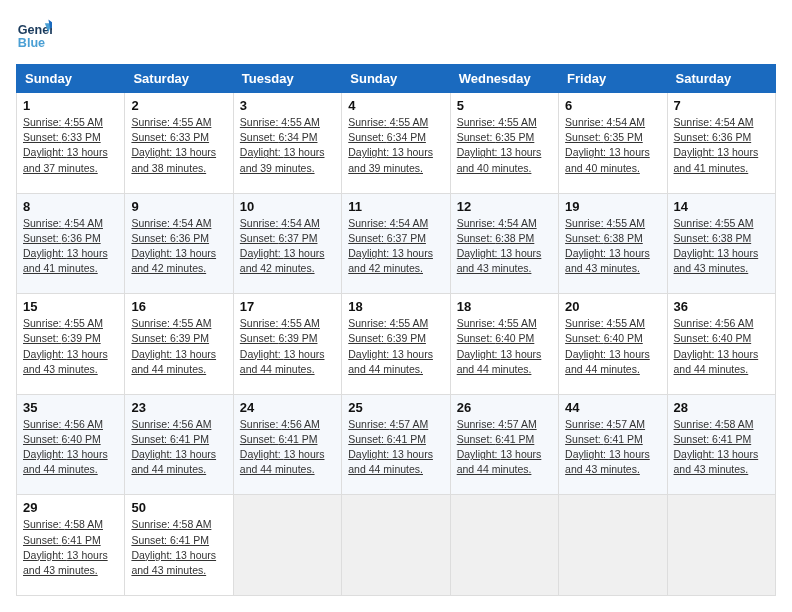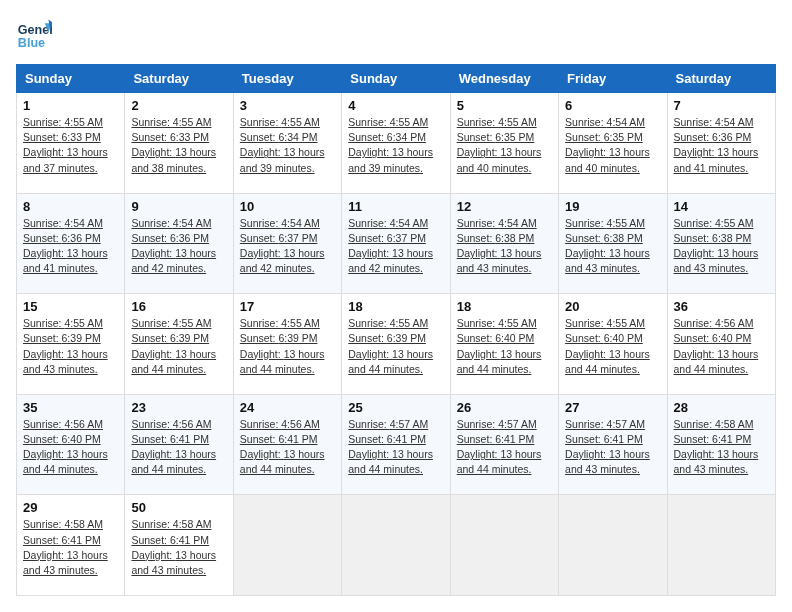--- a/index.html
+++ b/index.html
@@ -233,21 +233,21 @@
           </td>
           <td>
             <span class="day-num">25</span>
             <div class="cell-text"><span>Sunrise: </span><span>4:57 AM</span><br><span>Sunset: </span><span>6:41 PM</span><br><span>Daylight: </span><span>13 hours and 44 minutes.</span></div>
           </td>
           <td>
             <span class="day-num">26</span>
             <div class="cell-text"><span>Sunrise: </span><span>4:57 AM</span><br><span>Sunset: </span><span>6:41 PM</span><br><span>Daylight: </span><span>13 hours and 44 minutes.</span></div>
           </td>
           <td>
-            <span class="day-num">27</span>
+            <span class="day-num">44</span>
             <div class="cell-text"><span>Sunrise: </span><span>4:57 AM</span><br><span>Sunset: </span><span>6:41 PM</span><br><span>Daylight: </span><span>13 hours and 43 minutes.</span></div>
           </td>
           <td>
             <span class="day-num">28</span>
             <div class="cell-text"><span>Sunrise: </span><span>4:58 AM</span><br><span>Sunset: </span><span>6:41 PM</span><br><span>Daylight: </span><span>13 hours and 43 minutes.</span></div>
           </td>
         </tr>
         <tr>
           <td>
             <span class="day-num">29</span>

